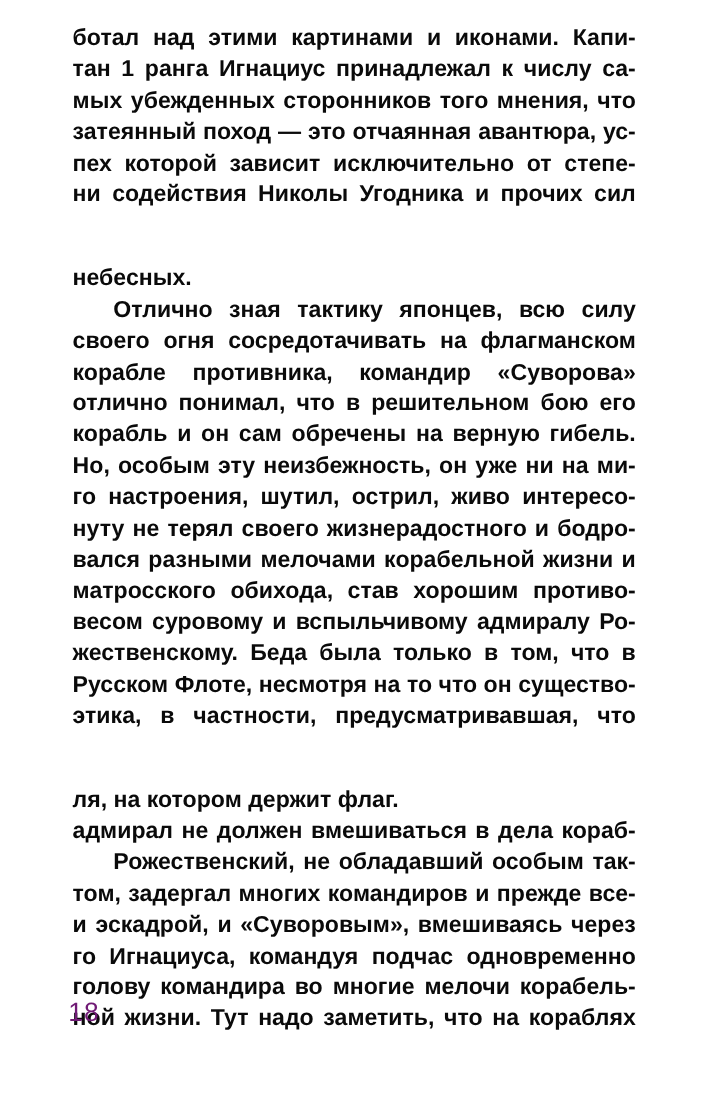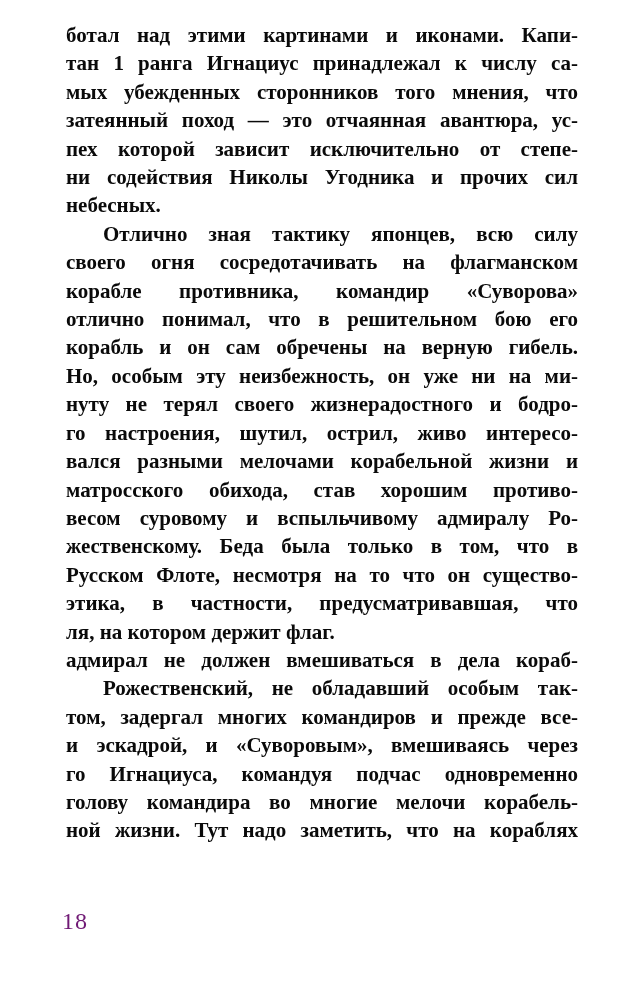--- a/index.html
+++ b/index.html
@@ -6,21 +6,21 @@
     margin: 0;
     padding: 0;
     background: #ffffff;
   }
   .page {
     position: relative;
     width: 640px;
     height: 980px;
     background: #ffffff;
     color: #0a0a0a;
-    font-family: Liberation Serif, serif;
+    font-family: Liberation Sans, sans-serif;
     overflow: hidden;
   }
   .text-block {
     position: absolute;
     left: 66px;
     top: 21px;
     width: 512px;
     font-size: 21px;
     font-weight: 700;
     line-height: 28.4px;
@@ -28,20 +28,21 @@
   .line {
     text-align: justify;
     text-align-last: justify;
   }
   .line.indent {
     padding-left: 37px;
   }
   .line.end {
     text-align: right;
     text-align-last: left;
+    margin-top: 48px;
   }
   .page-number {
     position: absolute;
     left: 62px;
     top: 907px;
     font-size: 24px;
     font-weight: 400;
     line-height: 28px;
     letter-spacing: 1px;
     color: #701a75;
@@ -58,22 +59,22 @@
     <div class="line">затеянный поход — это отчаянная авантюра, ус-</div>
     <div class="line">пех которой зависит исключительно от степе-</div>
     <div class="line">ни содействия Николы Угодника и прочих сил</div>
     <div class="line end">небесных.</div>
     <div class="line indent">Отлично зная тактику японцев, всю силу</div>
     <div class="line">своего огня сосредотачивать на флагманском</div>
     <div class="line">корабле противника, командир «Суворова»</div>
     <div class="line">отлично понимал, что в решительном бою его</div>
     <div class="line">корабль и он сам обречены на верную гибель.</div>
     <div class="line">Но, особым эту неизбежность, он уже ни на ми-</div>
+    <div class="line">го настроения, шутил, острил, живо интересо-</div>
     <div class="line">нуту не терял своего жизнерадостного и бодро-</div>
-    <div class="line">го настроения, шутил, острил, живо интересо-</div>
     <div class="line">вался разными мелочами корабельной жизни и</div>
     <div class="line">матросского обихода, став хорошим противо-</div>
     <div class="line">весом суровому и вспыльчивому адмиралу Ро-</div>
     <div class="line">жественскому. Беда была только в том, что в</div>
     <div class="line">Русском Флоте, несмотря на то что он существо-</div>
     <div class="line">этика, в частности, предусматривавшая, что</div>
     <div class="line end">ля, на котором держит флаг.</div>
     <div class="line">адмирал не должен вмешиваться в дела кораб-</div>
     <div class="line indent">Рожественский, не обладавший особым так-</div>
     <div class="line">том, задергал многих командиров и прежде все-</div>

